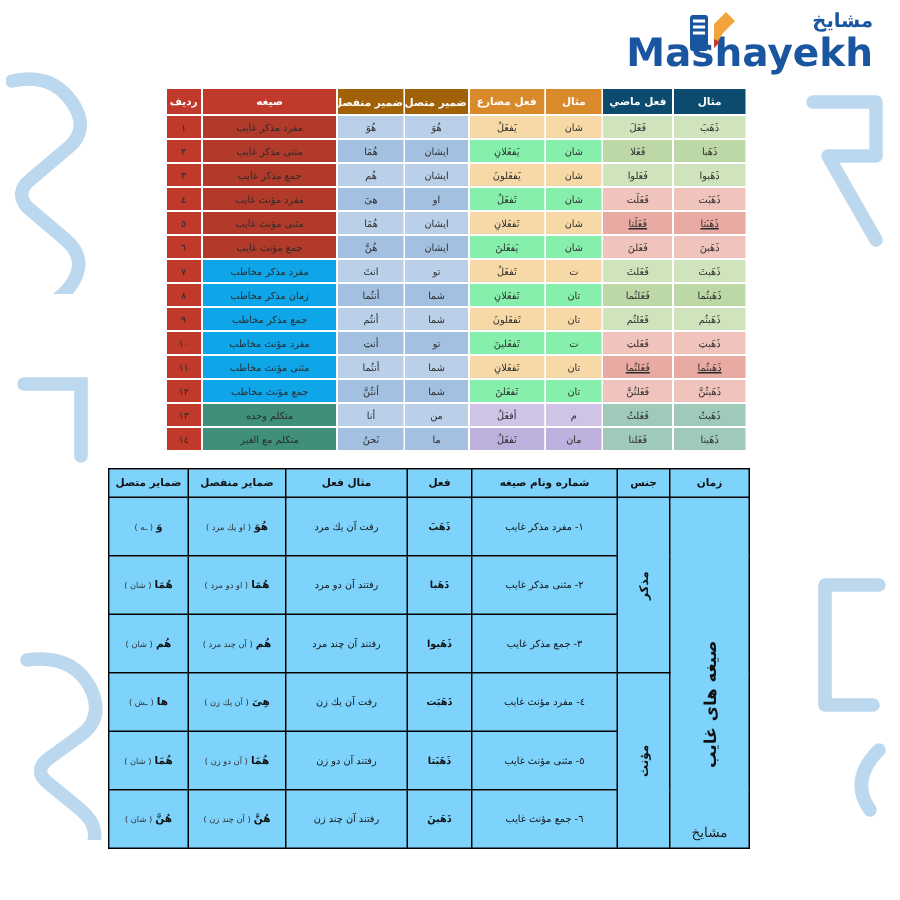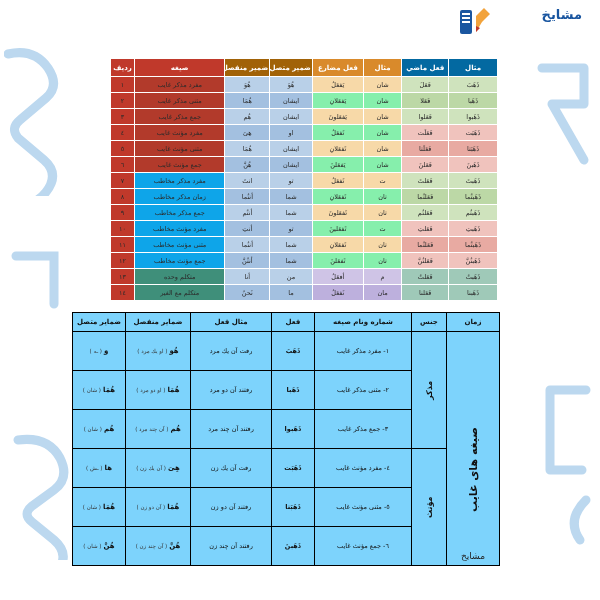--- a/index.html
+++ b/index.html
@@ -32,28 +32,28 @@
     padding:0 1px;
     color:#2b2b2b;
     white-space:nowrap;
     overflow:hidden;
   }
   .t1 thead th{
     color:#ffffff;font-size:7px;font-weight:bold;height:17px;
   }
   
   .h-red{background:#c0392b;}
-  .h-green{background:#0369a1;}
+  .h-green{background:#0c4a6e;}
   .h-org{background:#d98a2b;}
   .h-blue{background:#a16207;}
 
   .c-green{background:#cfe3bd;}
   .c-green2{background:#bcd8a6;}
   .c-red{background:#f0c3bd;}
-  .c-red2{background:#e8aaa2;}
+  .c-red2{background:#e8aaa2;text-decoration:underline;}
   .c-org{background:#f7d9a8;}
   .c-org2{background:#86efac;}
   .c-blue{background:#b9d0e8;}
   .c-blue2{background:#a3c0e0;}
   .c-pur{background:#cfc4e6;}
   .c-pur2{background:#bdb0dd;}
   .c-teal{background:#9fc9b8;}
   .c-lab-r{background:#b23a2b;color:#fff;}
   .c-lab-b{background:#0ea5e9;color:#fff;}
   .c-lab-t{background:#3f8f7a;color:#fff;}
@@ -106,20 +106,21 @@
 </div>
 <div class="deco" style="top:380px;right:4px;">
   <svg width="66" height="180" viewBox="0 0 66 180">
     <path d="M56 10 L20 10 L20 90 L52 90" fill="none" stroke="#bcd8ef" stroke-width="9" stroke-linecap="round" stroke-linejoin="round"></path>
     <path d="M56 120 q-20 20 -6 40" fill="none" stroke="#bcd8ef" stroke-width="9" stroke-linecap="round"></path>
   </svg>
 </div>
 
 <div class="logo">
   <div class="logo-ar">مشايخ</div>
+  <div class="logo-en">Mashayekh</div>
 </div>
 <div class="logo-mark">
   <svg width="34" height="34" viewBox="0 0 34 34">
     <rect x="2" y="6" width="12" height="24" rx="2" fill="#1a56a0"></rect>
     <rect x="4" y="9" width="8" height="2" fill="#fff"></rect>
     <rect x="4" y="13" width="8" height="2" fill="#fff"></rect>
     <rect x="4" y="17" width="8" height="2" fill="#fff"></rect>
     <path d="M18 28 L18 12 L26 4 L32 10 L24 18 Z" fill="#f2a33c"></path>
     <path d="M18 28 L22 24 L18 22 Z" fill="#c0392b"></path>
   </svg>

